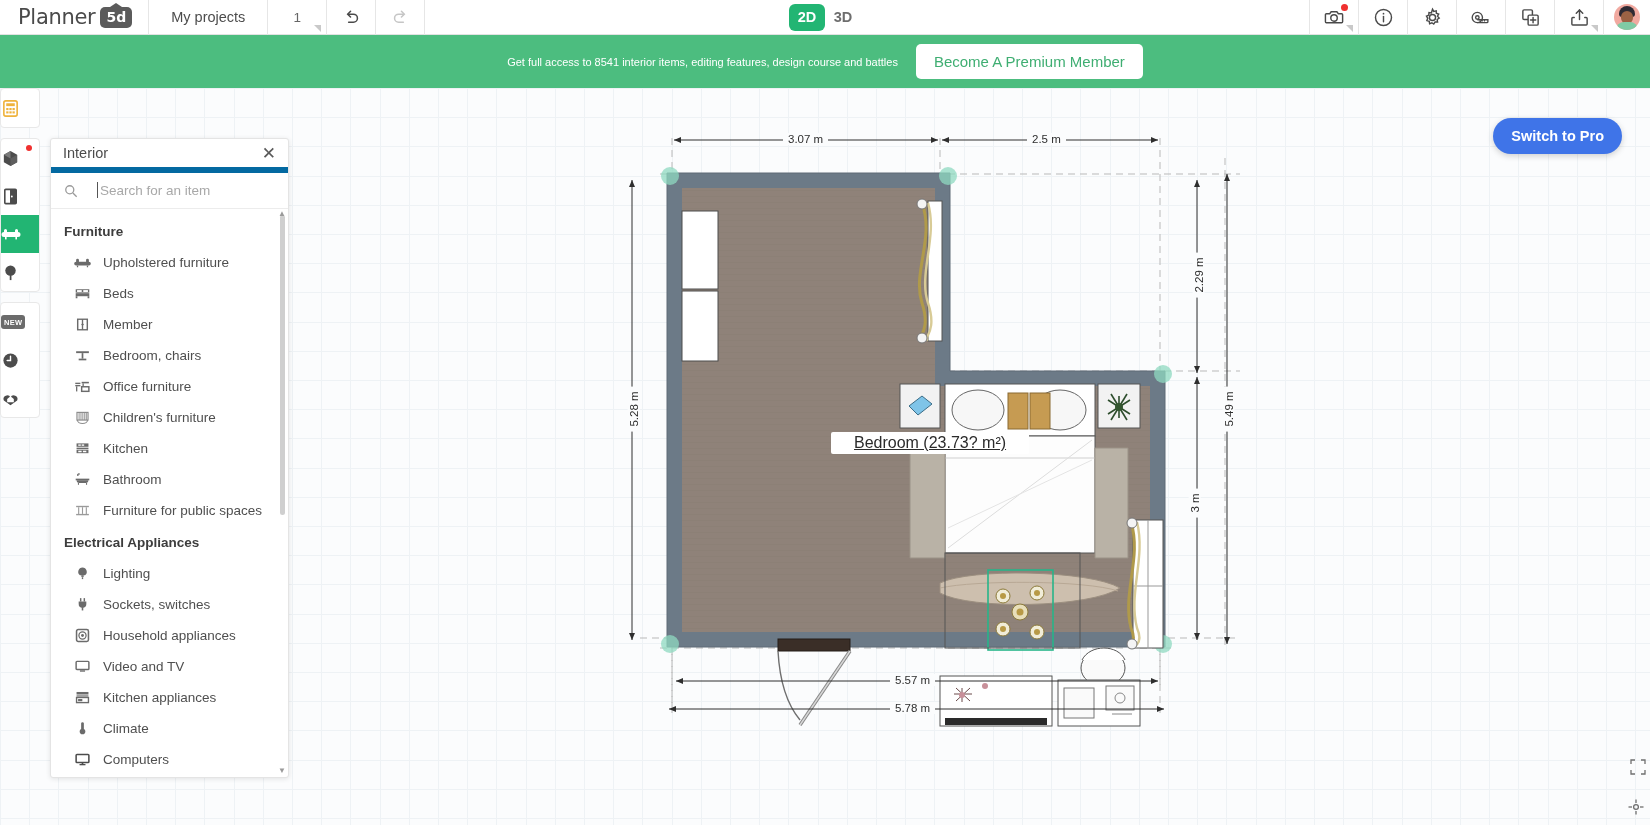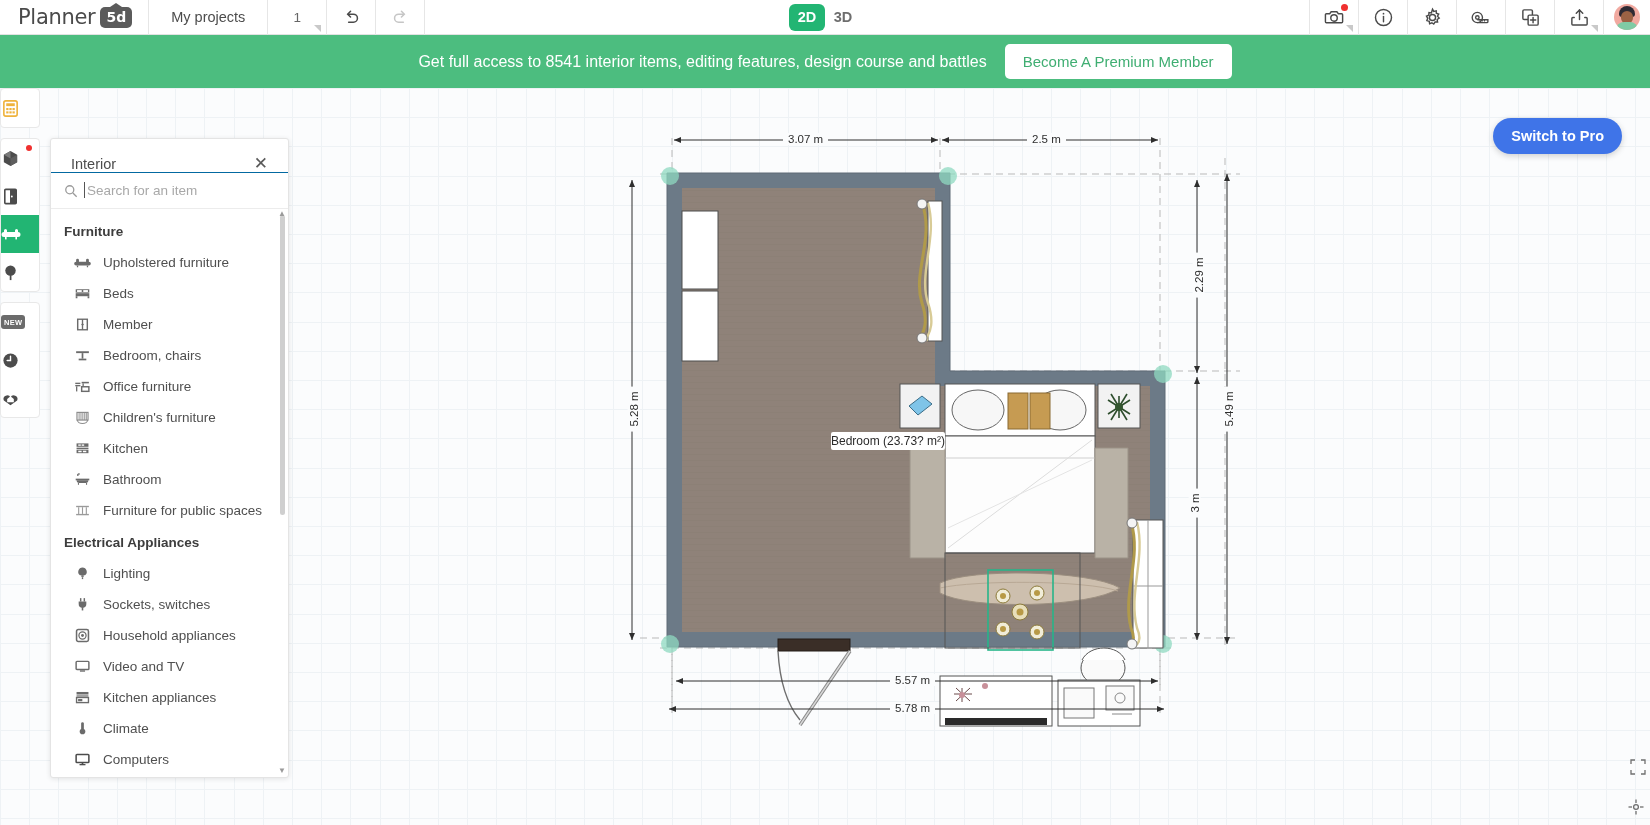--- a/index.html
+++ b/index.html
@@ -62,21 +62,21 @@
   .avatar .hair{position:absolute;top:2px;left:5px;width:16px;height:11px;background:#2f2a33;border-radius:8px 8px 3px 3px;}
   .avatar .face{position:absolute;top:7px;left:7px;width:12px;height:13px;background:#9c6244;border-radius:6px;}
   .avatar .body{position:absolute;bottom:0;left:2px;width:22px;height:8px;background:#7fcba4;border-radius:8px 8px 0 0;}
 
   
   .banner {
     position:absolute; top:35px; left:0; width:1650px; height:53px;
     background:#4cbd7f; display:flex; align-items:center; justify-content:center;
     gap:18px; z-index:40;
   }
-  .banner-text { color:#ffffff; font-size:16px; }
+  .banner-text { color:#ffffff; font-size:11px; }
   .banner-btn {
     background:#ffffff; color:#3fae72; font-size:15px;
     padding:9px 18px; border-radius:5px; border:none; cursor:pointer;
     font-family:"Liberation Sans", sans-serif;
   }
 
   
   .canvas {
     position:absolute; top:88px; left:0; width:1650px; height:737px;
     background:
@@ -102,27 +102,27 @@
     padding:2.5px 3px; border-radius:3px; letter-spacing:0.3px;
   }
 
   
   .panel {
     position:absolute; top:138px; left:50px; width:239px; height:640px;
     background:#fff; border:1px solid #e4e4e4; border-radius:3px;
     box-shadow:0 1px 5px rgba(0,0,0,.10); z-index:35; display:flex; flex-direction:column;
   }
   .panel-head {
-    height:34px; display:flex; align-items:flex-end; padding:0 20px;
-    border-bottom:1px solid #0369a1;
+    height:34px; display:flex; align-items:center; padding:0 12px;
+    border-bottom:6px solid #0369a1;
   }
   .panel-title { font-size:14.5px; color:#4c4c4c; }
   .panel-close { margin-left:auto; font-size:17px; color:#5a5a5a; cursor:pointer; line-height:1; }
   .search-row {
-    height:36px; display:flex; align-items:center; gap:9px; padding:0 13px;
+    height:36px; display:flex; align-items:center; gap:22px; padding:0 13px;
     border-bottom:1px solid #ececec;
   }
   .search-ph { font-size:13.5px; color:#a8a8a8; position:relative; }
   .search-ph::before{
     content:""; position:absolute; left:-3px; top:-1px; width:1px; height:16px; background:#555;
   }
   .panel-list { flex:1; overflow:hidden; position:relative; padding-top:6px; }
   .group-head {
     font-size:13.5px; font-weight:bold; color:#3d3d3d; padding:9px 13px 8px 13px;
   }
@@ -143,22 +143,22 @@
     background:#3f74e8; color:#fff; font-size:14.5px; font-weight:bold;
     padding:10px 18px; border-radius:20px; border:none; cursor:pointer;
     box-shadow:0 2px 6px rgba(0,0,0,.18); font-family:"Liberation Sans", sans-serif;
   }
   .dim-label {
     position:absolute; font-size:11.5px; color:#2e2e2e; background:#fbfcfd;
     padding:0 5px; font-family:"Liberation Sans", sans-serif; white-space:nowrap;
   }
   .dim-label.vert { transform-origin:center; }
   .room-tag {
-    position:absolute; font-size:12px; color:#2b2b2b; background:#ffffff;
-    padding:2px 0; white-space:nowrap; border-radius:2px;
+    position:absolute; font-size:16px; color:#2b2b2b; background:#ffffff;
+    padding:2px 23px; white-space:nowrap; border-radius:2px;text-decoration:underline;
   }
 
   
   .bl-handle { position:absolute; right:6px; bottom:6px; color:#6f6f6f; }
   .tr-handle { position:absolute; right:4px; bottom:46px; color:#6f6f6f; }
 </style>
 </head>
 <body>
 
 <div id="app">

